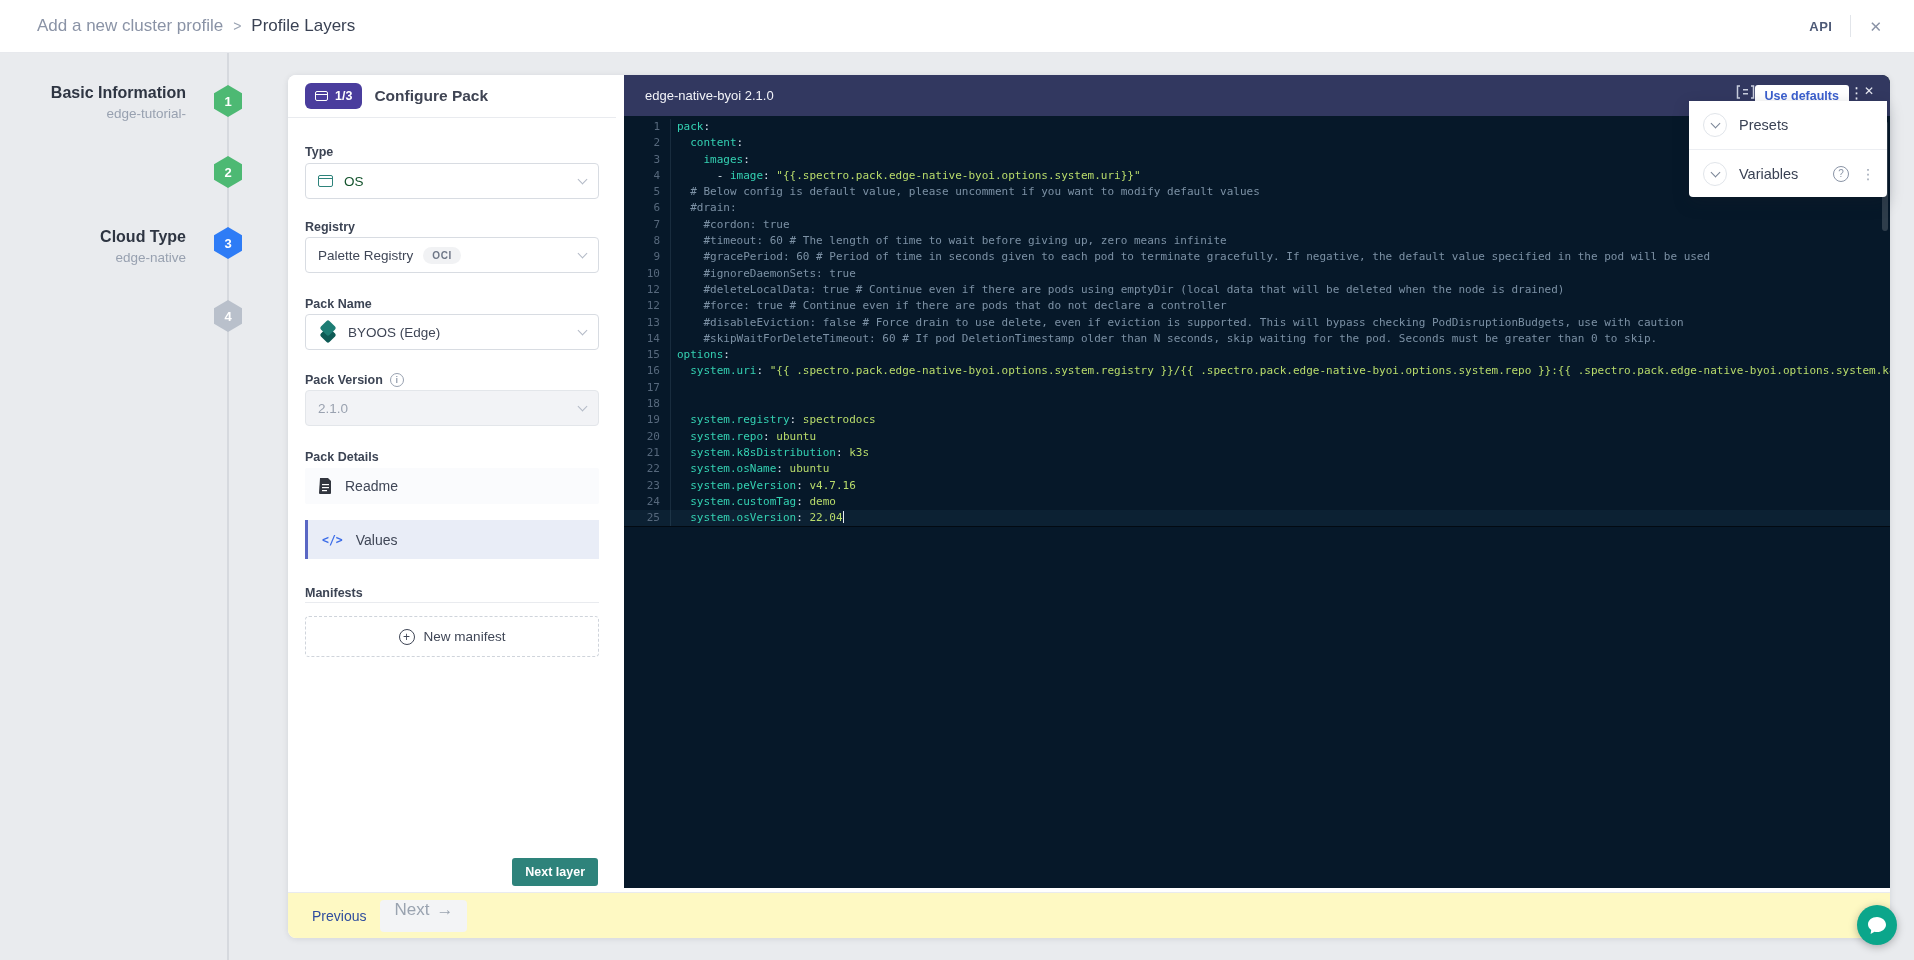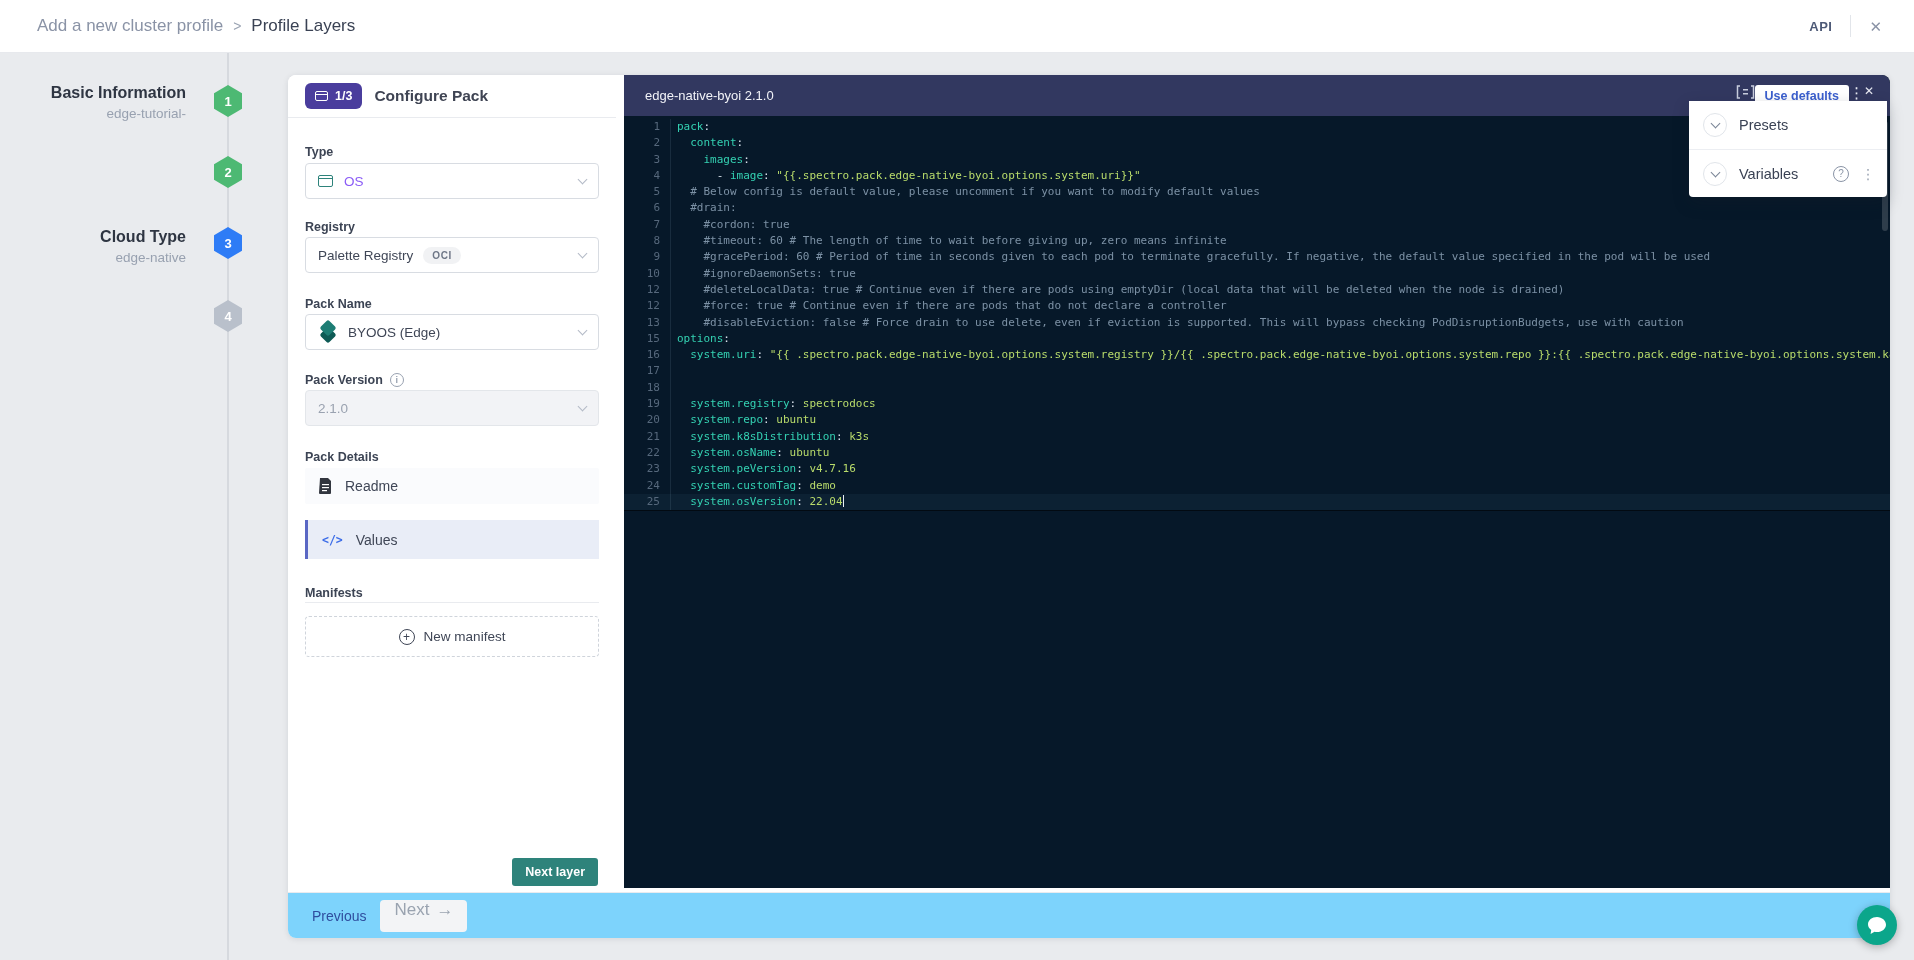--- a/index.html
+++ b/index.html
@@ -44,21 +44,21 @@
   .win-icon { width:13px; height:10px; border:1.5px solid #fff; border-radius:2px; position:relative; }
   .win-icon::after { content:''; position:absolute; left:0; right:0; top:1.5px; border-top:1.5px solid #fff; }
   .cfg-title { margin-left:12px; font-size:15.5px; font-weight:600; color:#3f4453; }
 
   .f-label { position:absolute; left:17px; font-size:12.5px; font-weight:600; color:#3c4454; display:flex; align-items:center; gap:7px; }
   .select { position:absolute; left:17px; width:294px; height:36px; border:1px solid #d8dce2; border-radius:4px;
             background:#fff; display:flex; align-items:center; padding:0 12px; font-size:13.5px; color:#3f4656; cursor:pointer; }
   .select .chev { margin-left:auto; }
   .chev { width:7px; height:7px; border-right:1.5px solid #b3bac6; border-bottom:1.5px solid #b3bac6;
           transform:rotate(45deg); margin-top:-4px; flex:none; }
-  .select.disabled { color:#8b5cf6; cursor:default; }
+  .select.disabled { color:#14532d; cursor:default; }
   .select.gray { background:#f2f3f6; border-color:#e3e6ea; color:#9aa2b0; cursor:default; }
   .type-icon { width:15px; height:12px; border:1.5px solid #2e837b; border-radius:2px; position:relative; margin-right:11px; flex:none; }
   .type-icon::after { content:''; position:absolute; left:0; right:0; top:2px; border-top:1.5px solid #2e837b; }
   .oci-pill { margin-left:10px; background:#f1f2f4; color:#6e7787; font-size:10px; font-weight:700; letter-spacing:.6px;
               padding:3px 9px; border-radius:10px; }
   .pack-icon { width:20px; height:21px; position:relative; margin-right:10px; flex:none; }
   .pack-icon .d1,.pack-icon .d2 { position:absolute; width:12px; height:12px; left:4px; transform:rotate(45deg); border-radius:2px; }
   .pack-icon .d2 { top:7px; background:#0e5a55; }
   .pack-icon .d1 { top:0; background:#1d7d74; }
   .info-i { width:14px; height:14px; border:1.2px solid #98a1b0; border-radius:50%; color:#98a1b0;
@@ -105,21 +105,21 @@
   .chev-circle { width:24px; height:24px; border:1px solid #e1e5ea; border-radius:50%; display:flex;
                  align-items:center; justify-content:center; cursor:pointer; flex:none; }
   .chev-circle .chev { margin:0; margin-top:-3px; border-color:#7a8596; }
   .fly-label { font-size:14.5px; color:#3a4254; font-weight:500; }
   .help-circle { margin-left:auto; width:16px; height:16px; border:1.2px solid #8a94a6; border-radius:50%; color:#8a94a6;
                  font-size:10px; display:flex; align-items:center; justify-content:center; cursor:pointer; }
   .fly-kebab { color:#9aa3b2; font-size:14px; cursor:pointer; }
 
   
   .modal-footer { position:absolute; left:0; right:0; bottom:0; height:46px; border-top:1px solid #e9ebef;
-                  display:flex; align-items:center; padding-left:24px; gap:14px; border-radius:0 0 8px 8px; background:#7dd3fc; }
+                  display:flex; align-items:center; padding-left:24px; gap:14px; border-radius:0 0 8px 8px; background:#fef9c3; }
   .prev-link { font-size:14px; color:#2f4d9e; font-weight:500; cursor:pointer; background:none; border:none; font-family:inherit; }
   .next-btn { height:32px; background:#f3f4f6; border:none; border-radius:4px; color:#9aa3b0; font-size:17px;
               padding:0 14px; display:flex; align-items:flex-start; gap:7px; font-family:inherit; }
 
   
   .chat-btn { position:absolute; left:1857px; top:905px; width:40px; height:40px; border-radius:50%; background:#0ba68b;
               box-shadow:0 2px 8px rgba(0,0,0,.28); display:flex; align-items:center; justify-content:center;
               cursor:pointer; z-index:40; }
 </style>
 </head>
@@ -250,20 +250,21 @@
           <div class="code-line"><span class="ln">4</span><span class="lc"><span class="tok-p">      - </span><span class="tok-k">image</span><span class="tok-p">: </span><span class="tok-s">"{{.spectro.pack.edge-native-byoi.options.system.uri}}"</span></span></div>
           <div class="code-line"><span class="ln">5</span><span class="lc"><span class="tok-c">  # Below config is default value, please uncomment if you want to modify default values</span></span></div>
           <div class="code-line"><span class="ln">6</span><span class="lc"><span class="tok-c">  #drain:</span></span></div>
           <div class="code-line"><span class="ln">7</span><span class="lc"><span class="tok-c">    #cordon: true</span></span></div>
           <div class="code-line"><span class="ln">8</span><span class="lc"><span class="tok-c">    #timeout: 60 # The length of time to wait before giving up, zero means infinite</span></span></div>
           <div class="code-line"><span class="ln">9</span><span class="lc"><span class="tok-c">    #gracePeriod: 60 # Period of time in seconds given to each pod to terminate gracefully. If negative, the default value specified in the pod will be used</span></span></div>
           <div class="code-line"><span class="ln">10</span><span class="lc"><span class="tok-c">    #ignoreDaemonSets: true</span></span></div>
           <div class="code-line"><span class="ln">12</span><span class="lc"><span class="tok-c">    #deleteLocalData: true # Continue even if there are pods using emptyDir (local data that will be deleted when the node is drained)</span></span></div>
           <div class="code-line"><span class="ln">12</span><span class="lc"><span class="tok-c">    #force: true # Continue even if there are pods that do not declare a controller</span></span></div>
           <div class="code-line"><span class="ln">13</span><span class="lc"><span class="tok-c">    #disableEviction: false # Force drain to use delete, even if eviction is supported. This will bypass checking PodDisruptionBudgets, use with caution</span></span></div>
+          <div class="code-line"><span class="ln">14</span><span class="lc"><span class="tok-c">    #skipWaitForDeleteTimeout: 60 # If pod DeletionTimestamp older than N seconds, skip waiting for the pod. Seconds must be greater than 0 to skip.</span></span></div>
           <div class="code-line"><span class="ln">15</span><span class="lc"><span class="tok-k">options</span><span class="tok-p">:</span></span></div>
           <div class="code-line"><span class="ln">16</span><span class="lc"><span class="tok-p">  </span><span class="tok-k">system.uri</span><span class="tok-p">: </span><span class="tok-s">"{{ .spectro.pack.edge-native-byoi.options.system.registry }}/{{ .spectro.pack.edge-native-byoi.options.system.repo }}:{{ .spectro.pack.edge-native-byoi.options.system.k8sDistribution }}-{{ .spectro.system.kubernetes.version }}-{{ .spectro.pack.edge-native-byoi.options.system.peVersion }}-{{ .spectro.pack.edge-native-byoi.options.system.customTag }}"</span></span></div>
           <div class="code-line"><span class="ln">17</span><span class="lc"></span></div>
           <div class="code-line"><span class="ln">18</span><span class="lc"></span></div>
           <div class="code-line"><span class="ln">19</span><span class="lc"><span class="tok-p">  </span><span class="tok-k">system.registry</span><span class="tok-p">: </span><span class="tok-s">spectrodocs</span></span></div>
           <div class="code-line"><span class="ln">20</span><span class="lc"><span class="tok-p">  </span><span class="tok-k">system.repo</span><span class="tok-p">: </span><span class="tok-s">ubuntu</span></span></div>
           <div class="code-line"><span class="ln">21</span><span class="lc"><span class="tok-p">  </span><span class="tok-k">system.k8sDistribution</span><span class="tok-p">: </span><span class="tok-s">k3s</span></span></div>
           <div class="code-line"><span class="ln">22</span><span class="lc"><span class="tok-p">  </span><span class="tok-k">system.osName</span><span class="tok-p">: </span><span class="tok-s">ubuntu</span></span></div>
           <div class="code-line"><span class="ln">23</span><span class="lc"><span class="tok-p">  </span><span class="tok-k">system.peVersion</span><span class="tok-p">: </span><span class="tok-s">v4.7.16</span></span></div>
           <div class="code-line"><span class="ln">24</span><span class="lc"><span class="tok-p">  </span><span class="tok-k">system.customTag</span><span class="tok-p">: </span><span class="tok-s">demo</span></span></div>

